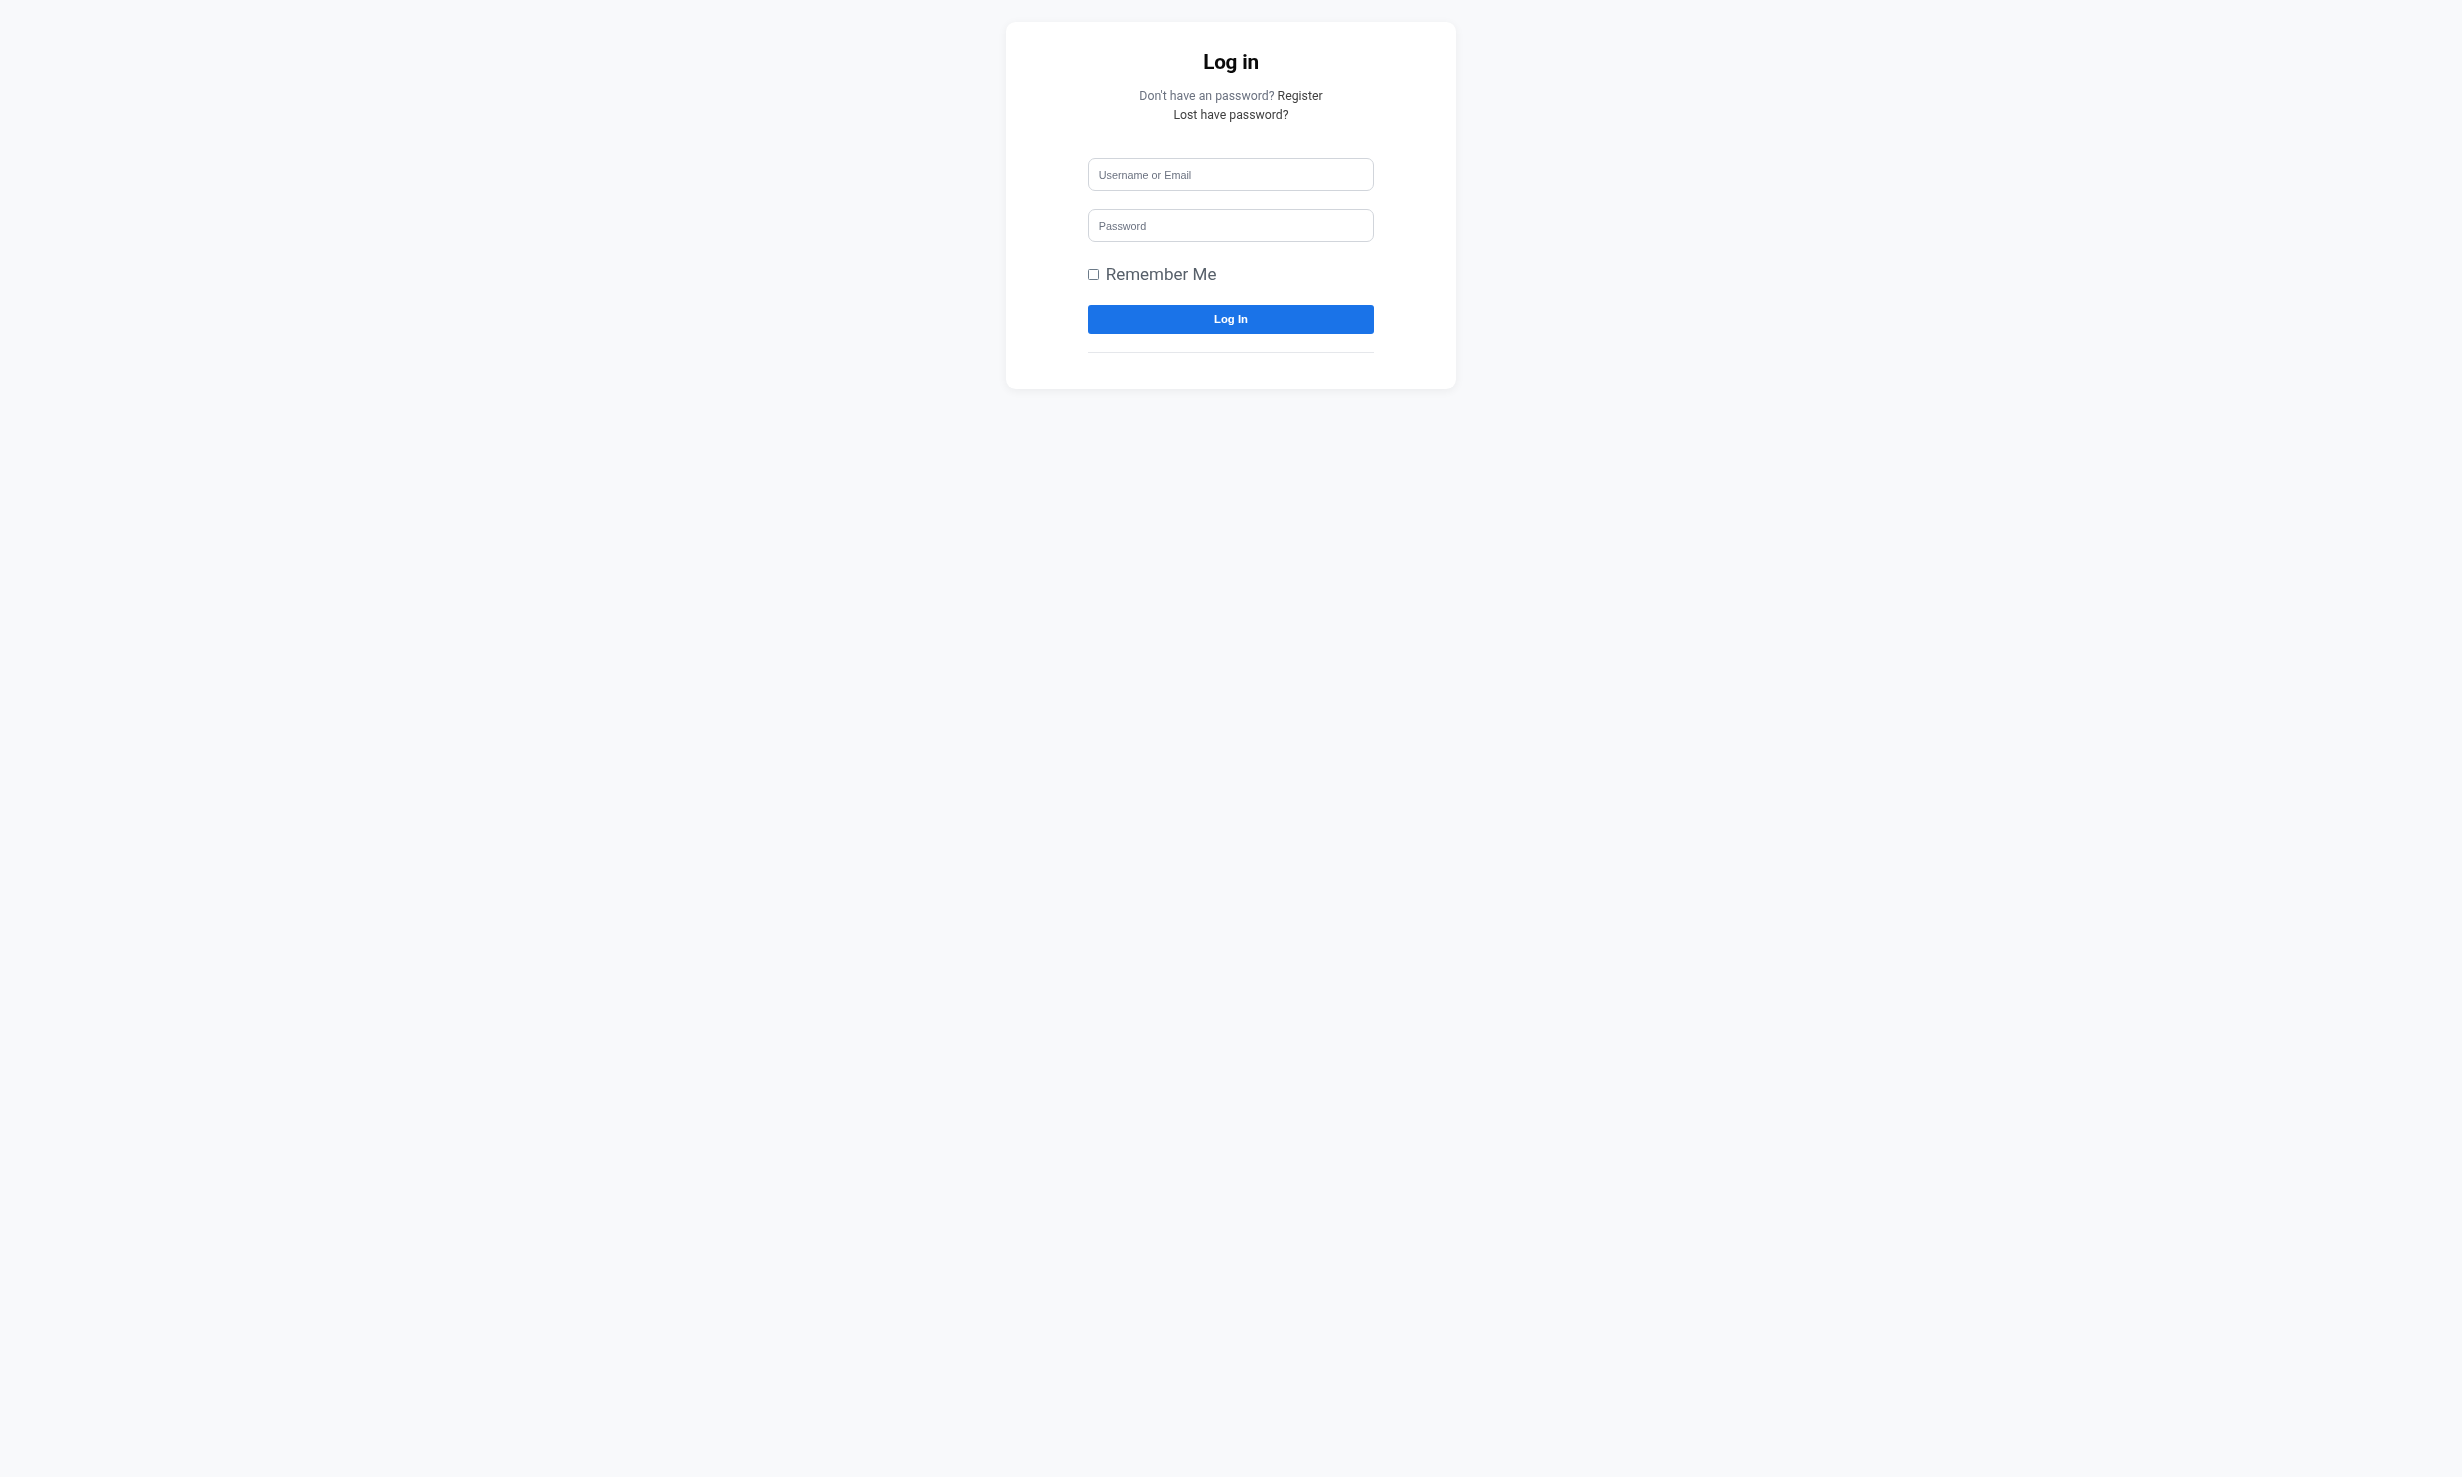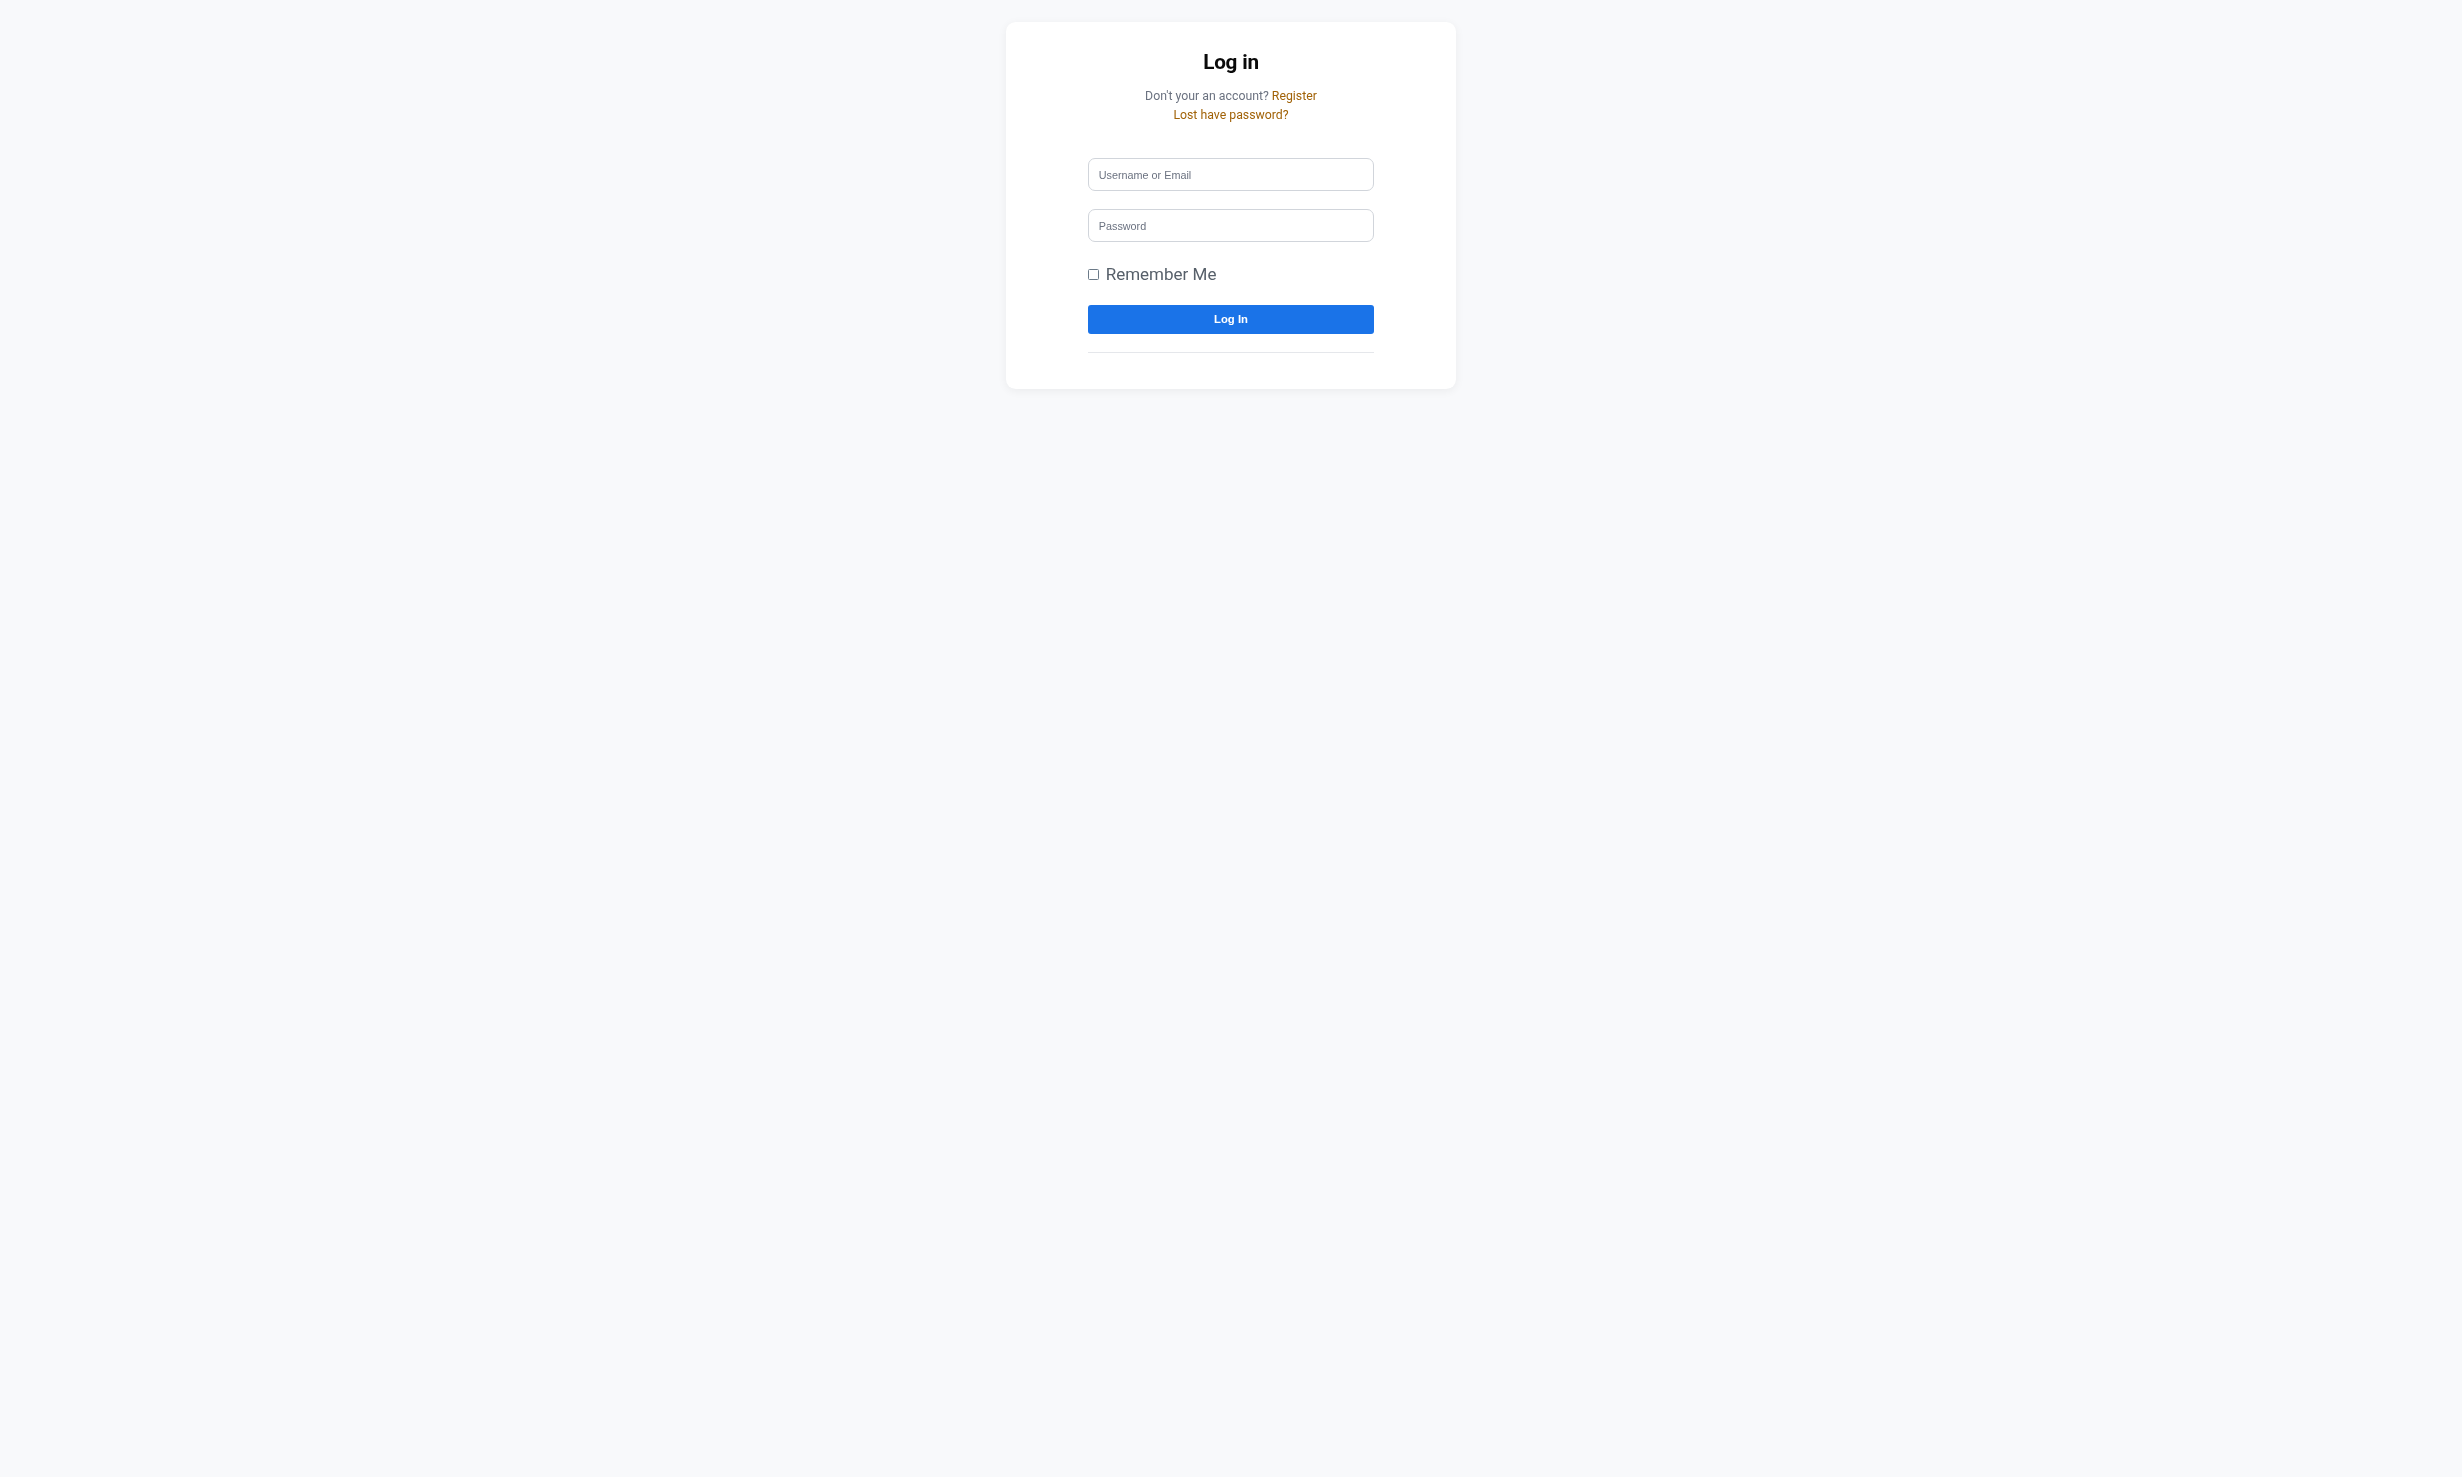--- a/index.html
+++ b/index.html
@@ -39,21 +39,21 @@
       letter-spacing: -0.2px;
     }
     
     .header-links {
       font-size: 12.3px;
       line-height: 1.5;
       color: #6b7280;
     }
     
     .header-links a {
-      color: #a16207;
+      color: #404040;
       text-decoration: none;
       text-align: center;
     }
     
     .header-line {
       display: block;
     }
     
     .form-wrapper {
       max-width: 286px;
@@ -121,21 +121,21 @@
     }
   </style>
 </head>
 <body>
 
 <div class="login-card">
   <div class="login-header">
     <h1 class="login-title">Log in</h1>
     <div class="header-links">
       <span class="header-line">
-        <span>Don't your an account? </span><a href="#">Register</a>
+        <span>Don't have an password? </span><a href="#">Register</a>
       </span>
       <span class="header-line">
         <a href="#">Lost have password?</a>
       </span>
     </div>
   </div>
 
   <div class="form-wrapper">
     <input type="text" class="form-input" placeholder="Username or Email" style="">
     

